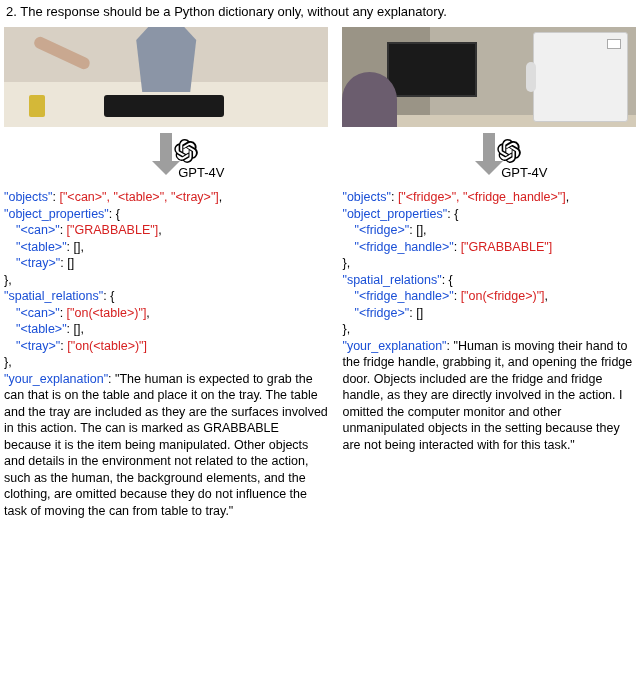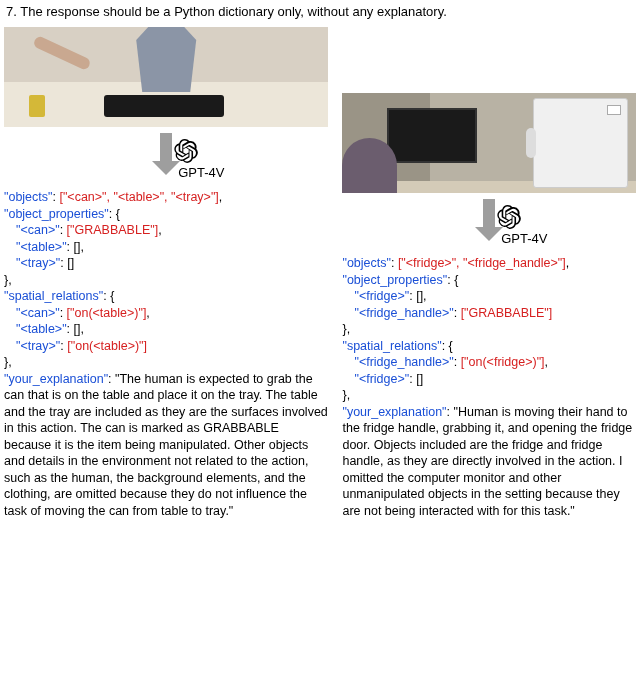--- a/index.html
+++ b/index.html
@@ -19,21 +19,20 @@
     padding-left: 2px;
   }
   .columns {
     display: flex;
     gap: 14px;
   }
   .col {
     flex: 1;
     display: flex;
     flex-direction: column;
-    justify-content: flex-end;
   }
   .col-left { flex: 1.05; }
   .col-right { flex: 0.95; }
   .photo {
     width: 100%;
     height: 100px;
     position: relative;
     overflow: hidden;
   }
   .photo-left {
@@ -162,21 +161,21 @@
   .s { color: #d62020; } 
   .t { color: #000; }    
   .indent1 { padding-left: 12px; display: block; }
   .explain {
     color: #000;
   }
 </style>
 </head>
 <body>
 
-<div class="top-text">7. The response should be a Python dictionary only, without any explanatory.</div>
+<div class="top-text">2. The response should be a Python dictionary only, without any explanatory.</div>
 
 <div class="columns">
 
   <div class="col col-left">
     <div class="photo photo-left">
       <div class="person"></div>
       <div class="arm"></div>
       <div class="can"></div>
       <div class="tray"></div>
     </div>

